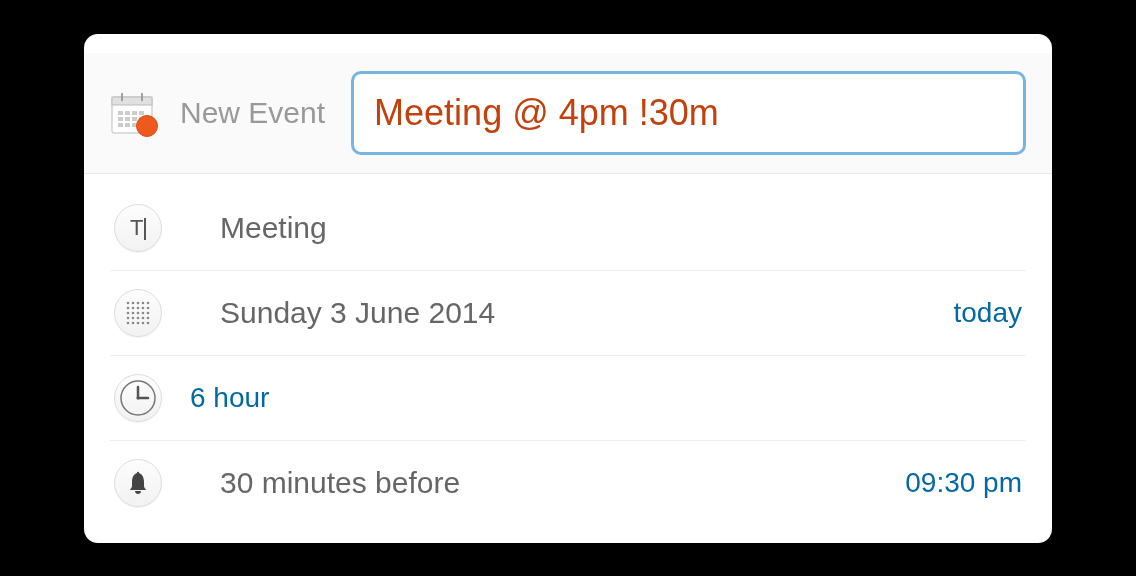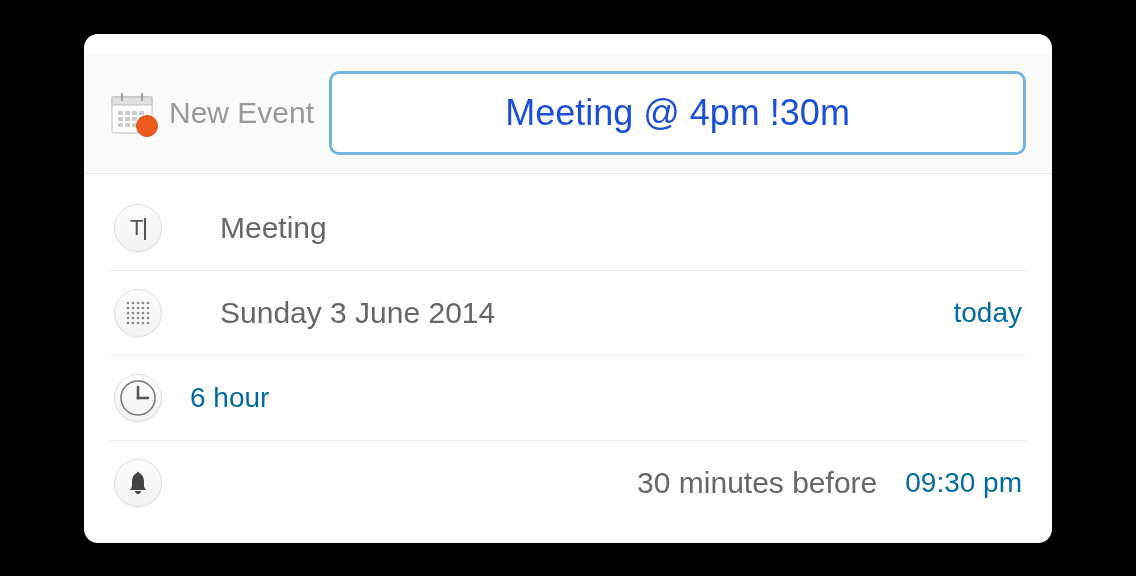--- a/index.html
+++ b/index.html
@@ -22,21 +22,21 @@
       width: 968px;
       background: #fff;
       border-radius: 14px;
       box-shadow: 0 20px 60px rgba(0,0,0,0.4);
       overflow: hidden;
     }
     
     .header {
       display: flex;
       align-items: center;
-      gap: 15px;
+      gap: 26px;
       padding: 18px 26px;
       background: #fafafa;
       border-bottom: 1px solid #e8e8e8;
       margin-top: 19px;
     }
     
     .calendar-icon {
       width: 44px;
       height: 44px;
       position: relative;
@@ -67,42 +67,40 @@
     }
     
     .input-field {
       flex: 1;
       height: 84px;
       border: 3px solid #76b5e0;
       border-radius: 10px;
       background: #fff;
       font-size: 36px;
       font-weight: 400;
-      color: #1d4ed8;
+      color: #c2410c;
       padding: 0 20px;
       outline: none;
       font-family: inherit;
-      text-align: center;
     }
     
     .details {
       padding: 12px 26px 18px;
     }
     
     .detail-row {
       display: flex;
       align-items: center;
       gap: 28px;
       padding: 18px 4px;
       border-bottom: 1px solid #eee;
     }
     
     .detail-row:last-child {
       border-bottom: none;
-      text-align: right;
     }
     
     .row-icon {
       width: 48px;
       height: 48px;
       border-radius: 50%;
       background: linear-gradient(to bottom, #fdfdfd, #f2f2f2);
       border: 1px solid #ddd;
       display: flex;
       align-items: center;

